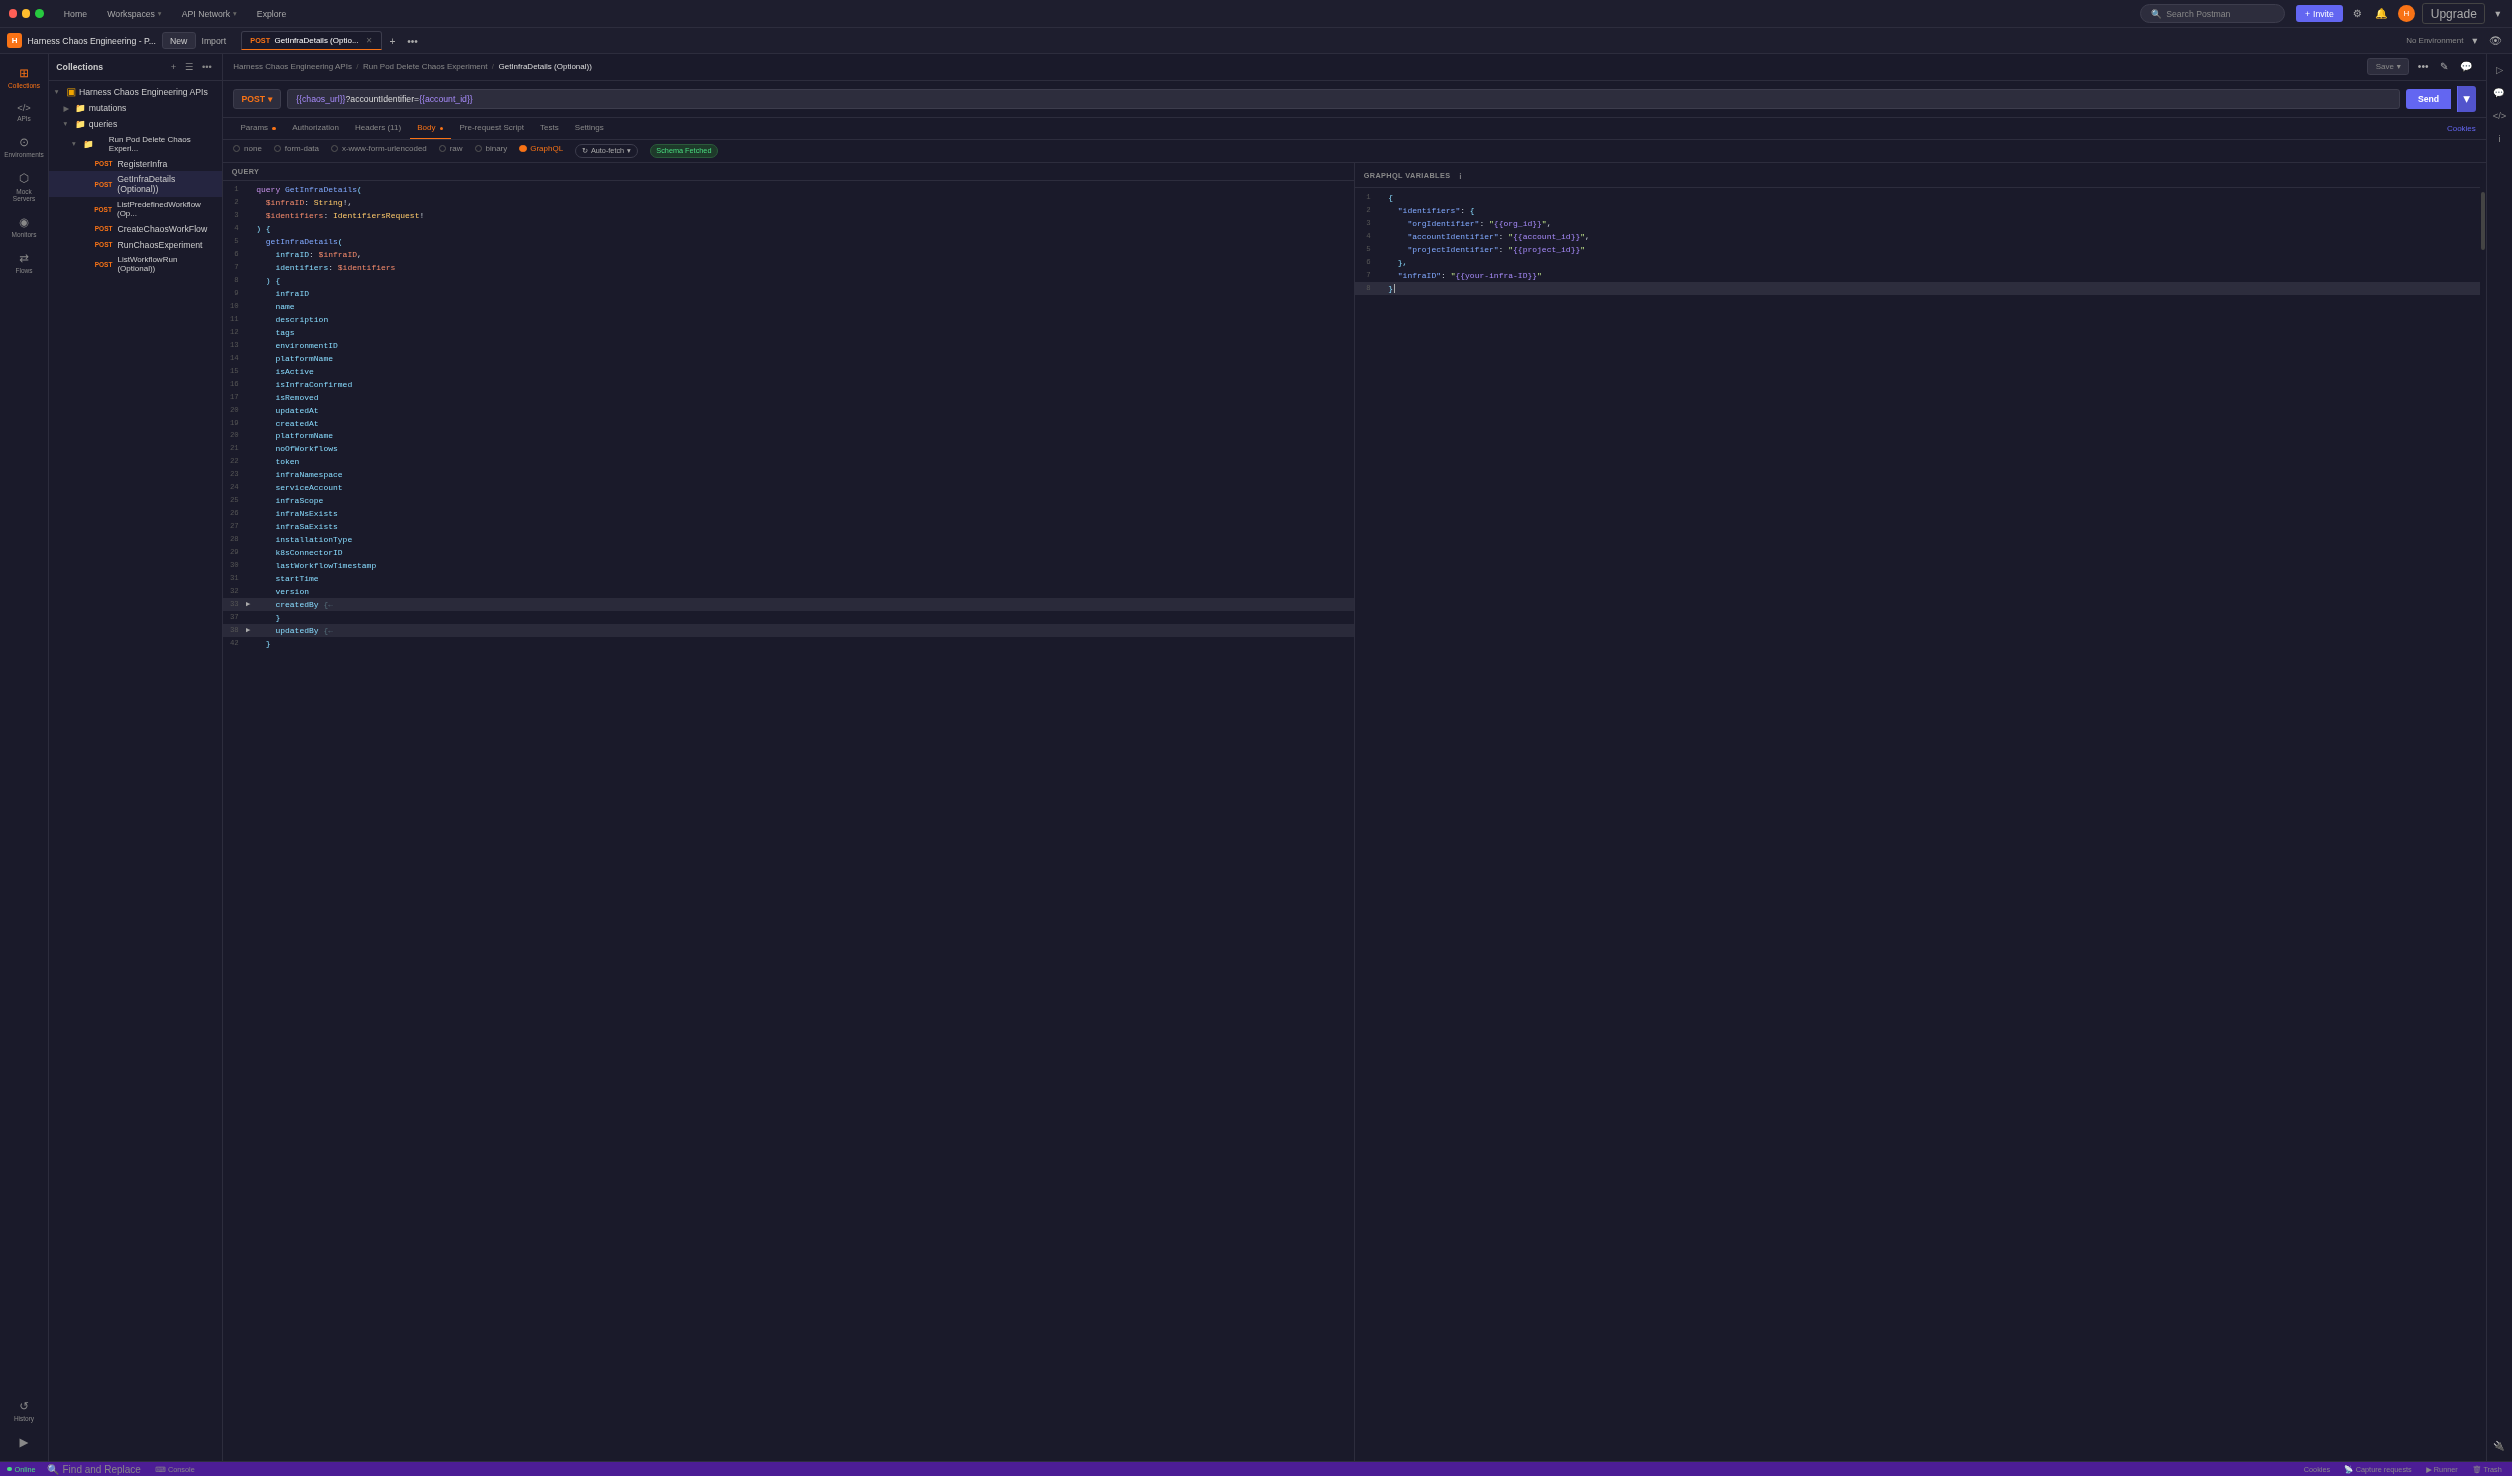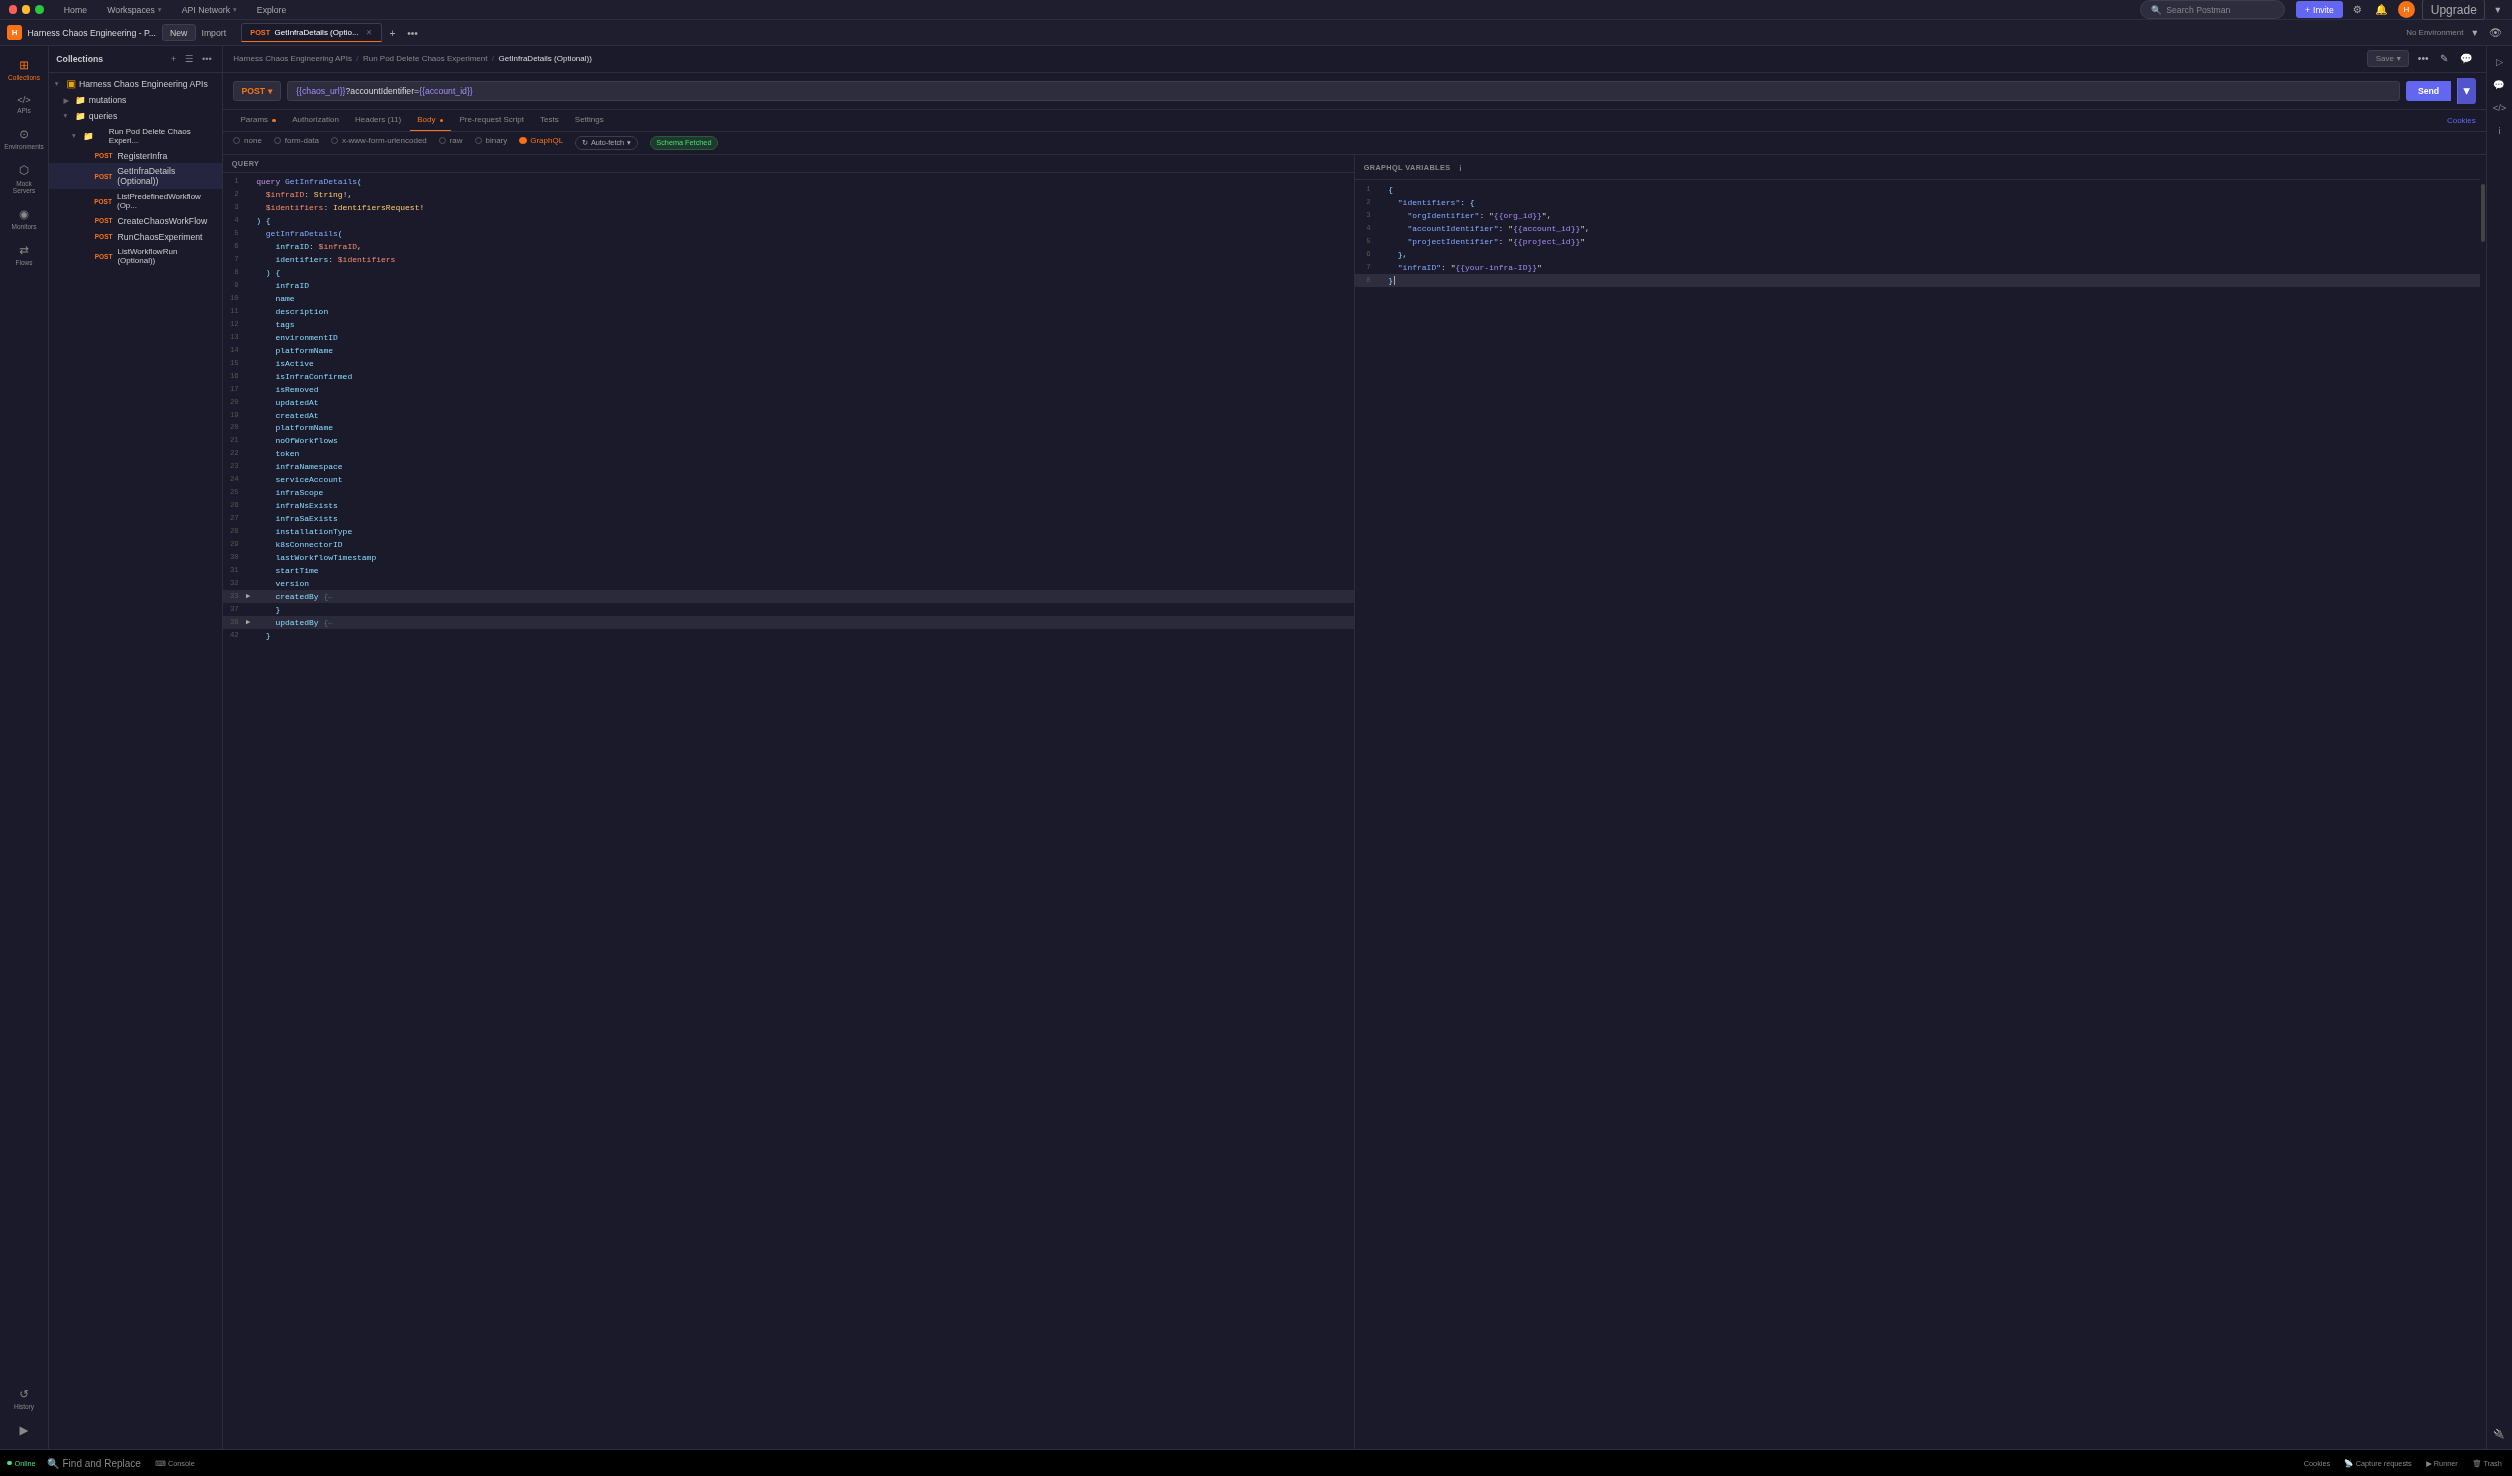--- a/index.html
+++ b/index.html
@@ -12,21 +12,21 @@
       overflow: hidden;
       display: flex;
       flex-direction: column;
     }
 
     
     .titlebar {
       background: #1e1e2e;
       display: flex;
       align-items: center;
-      height: 20px;
+      height: 28px;
       padding: 0 8.7px;
       gap: 11.6px;
       flex-shrink: 0;
       border-bottom: 0.7px solid #2d2d3d;
     }
     .traffic-lights {
       display: flex;
       gap: 4.4px;
       align-items: center;
     }
@@ -537,22 +537,22 @@
       align-items: center;
       padding: 0 10.2px;
       background: #1a1a2a;
       font-size: 8px;
       color: #888;
       flex-shrink: 0;
     }
 
     
     .statusbar {
-      height: 27px;
-      background: #000000;
+      height: 15px;
+      background: #4c1d95;
       border-top: 0.7px solid #2d2d3d;
       display: flex;
       align-items: center;
       padding: 0 7.3px;
       gap: 11.6px;
       font-size: 7.3px;
       color: #888;
       flex-shrink: 0;
     }
     .statusbar-left { display: flex; align-items: center; gap: 8.7px; }

